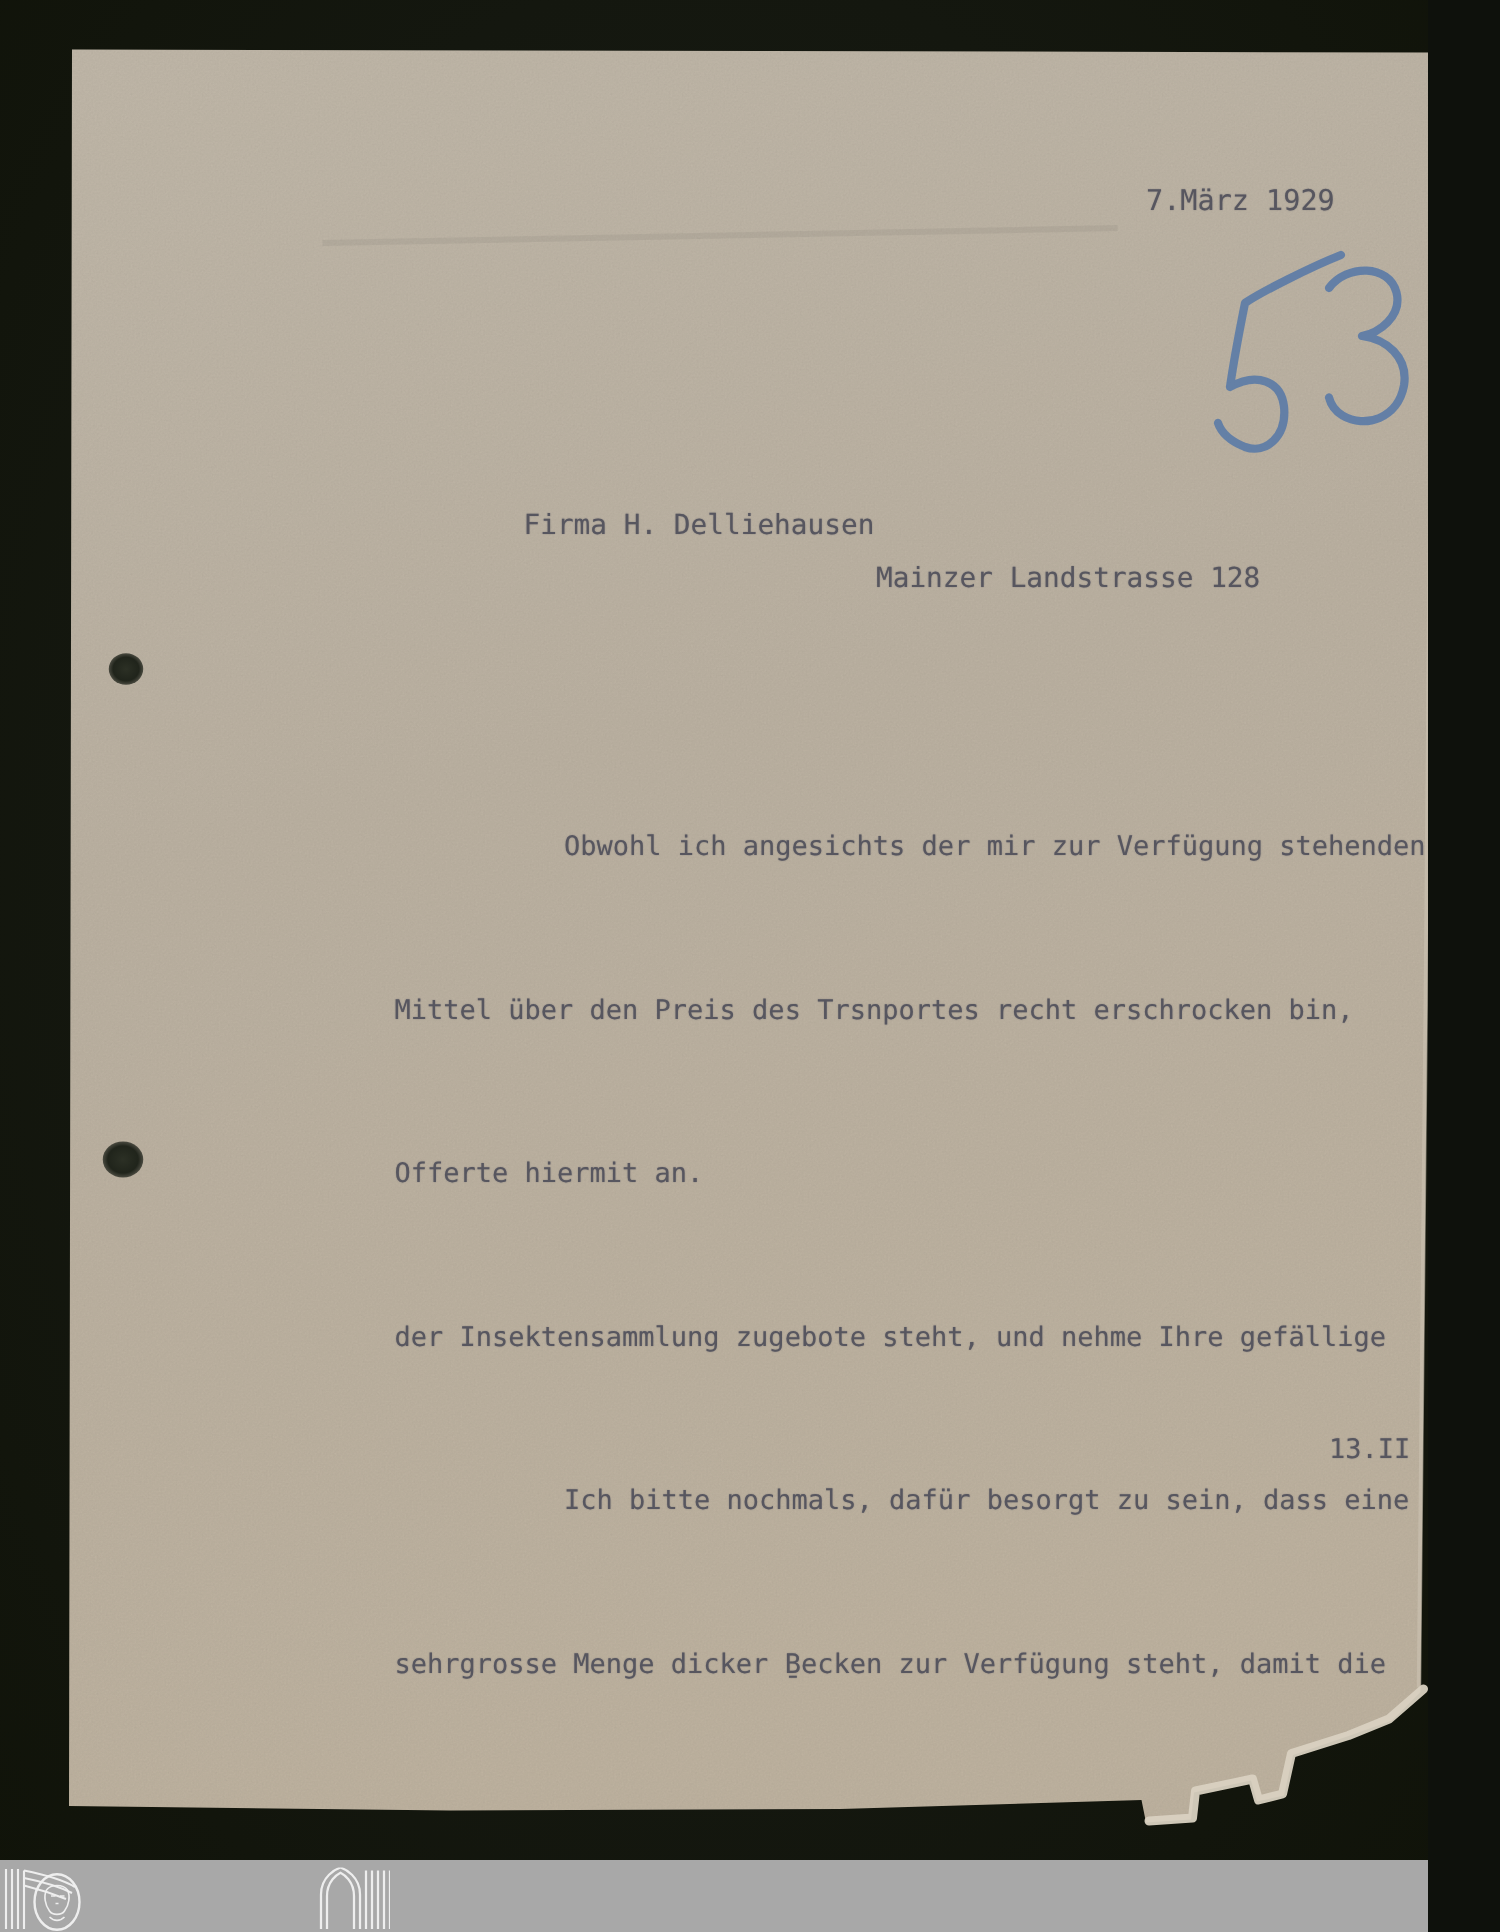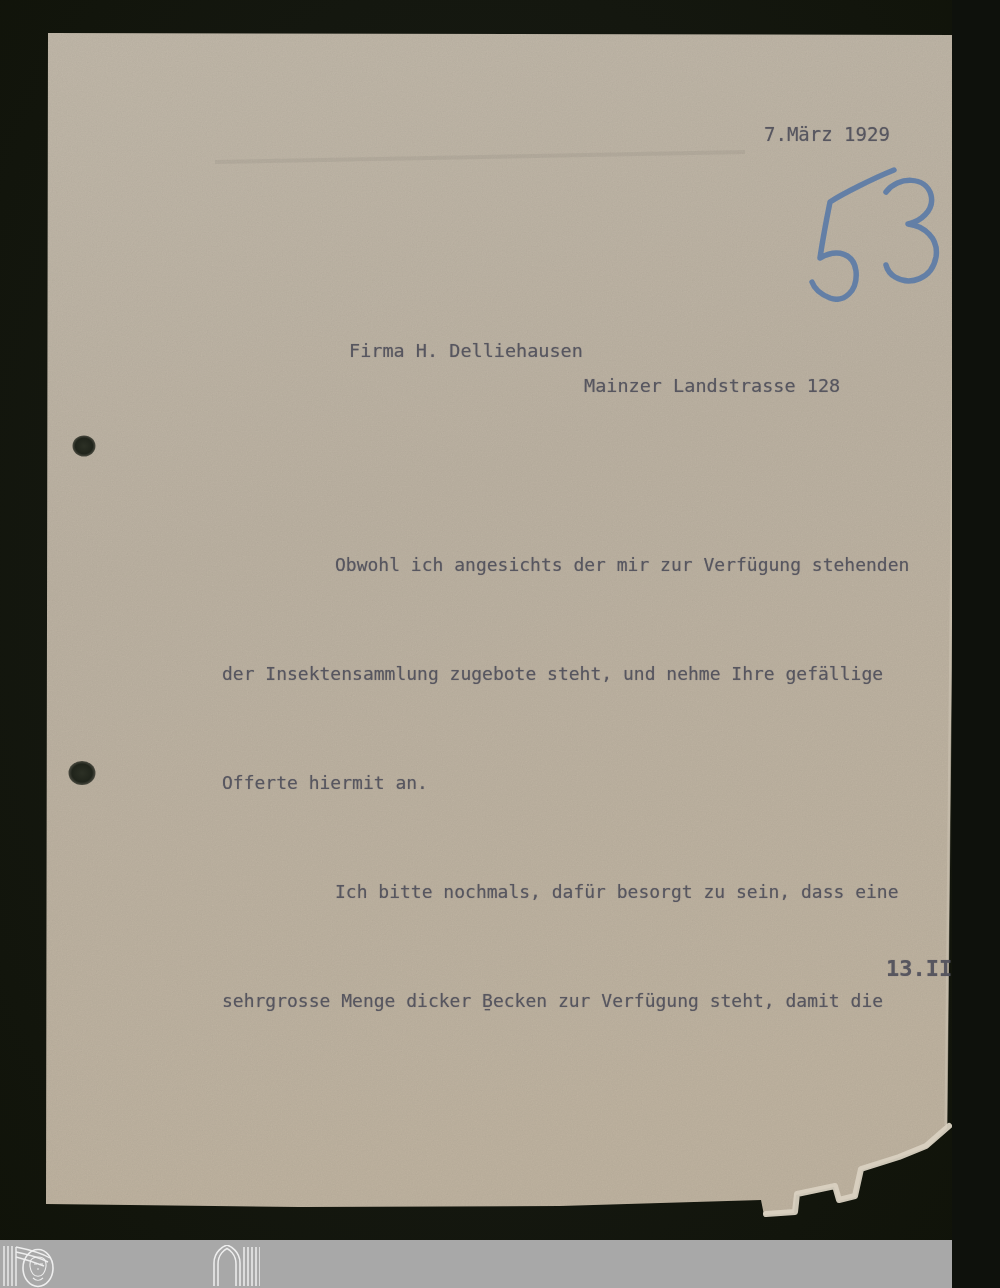--- a/index.html
+++ b/index.html
@@ -15,23 +15,23 @@
     font-family:"DejaVu Sans Mono","Liberation Mono",monospace;
     color:#50505b;
     white-space:pre;
     text-shadow:0 0 1px rgba(80,80,92,.55);
     opacity:.93;
   }
   .date-line{left:764px;top:123px;font-size:19px;}
   .recipient-line{left:325px;top:340px;font-size:18.5px;margin-left:24px;}
   .address-line{left:584px;top:375px;font-size:18.5px;text-align:center;}
   .body-block{left:222px;top:474px;width:710px;font-size:18px;line-height:36.35px;}
-  .body-block .ln{height:36.35px;}
+  .body-block .ln{height:36.35px;margin-left:41px;}
   .indent1{text-indent:113px;}
-  .margin-note{left:886px;top:956px;font-size:22px;font-weight:bold;}
+  .margin-note{left:886px;top:956px;font-size:18px;}
   .handwritten-number{position:absolute;left:790px;top:150px;}
   .sr{position:absolute;width:1px;height:1px;overflow:hidden;color:transparent;font-size:1px;}
   
   .footer-bar{
     position:absolute;left:0;top:1240px;width:1000px;height:48px;
     background:#a8a8a8;color:#f2f2f2;
   }
   .footer-bar svg{position:absolute;}
 </style>
 </head>
@@ -81,22 +81,23 @@
     </g>
   </svg>
   <span class="sr">53</span>
 
   <div class="tw date-line">7.März 1929</div>
   <div class="tw recipient-line">Firma H. Delliehausen</div>
   <div class="tw address-line">Mainzer Landstrasse 128</div>
 
   <div class="tw body-block">
     <div class="ln indent1">Obwohl ich angesichts der mir zur Verfügung stehenden</div>
+    <div class="ln">Mittel über den Preis des Trsnportes recht erschrocken bin,</div>
+    <div class="ln">Offerte hiermit an.</div>
     <div class="ln">der Insektensammlung zugebote steht, und nehme Ihre gefällige</div>
-    <div class="ln">Offerte hiermit an.</div>
     <div class="ln indent1">Ich bitte nochmals, dafür besorgt zu sein, dass eine</div>
     <div class="ln">sehrgrosse Menge dicker Ḇecken zur Verfügung steht, damit die</div>
     
     
     
     
     
     
     
     

